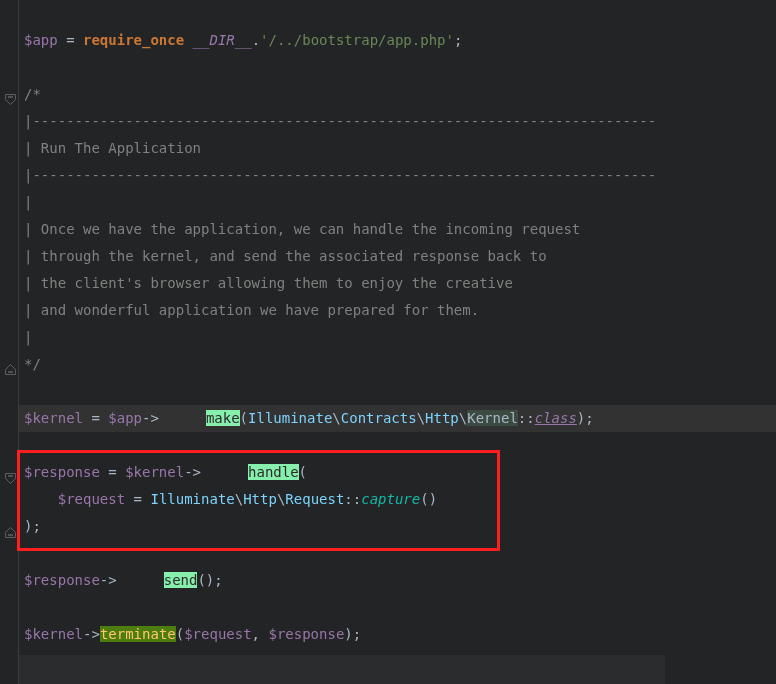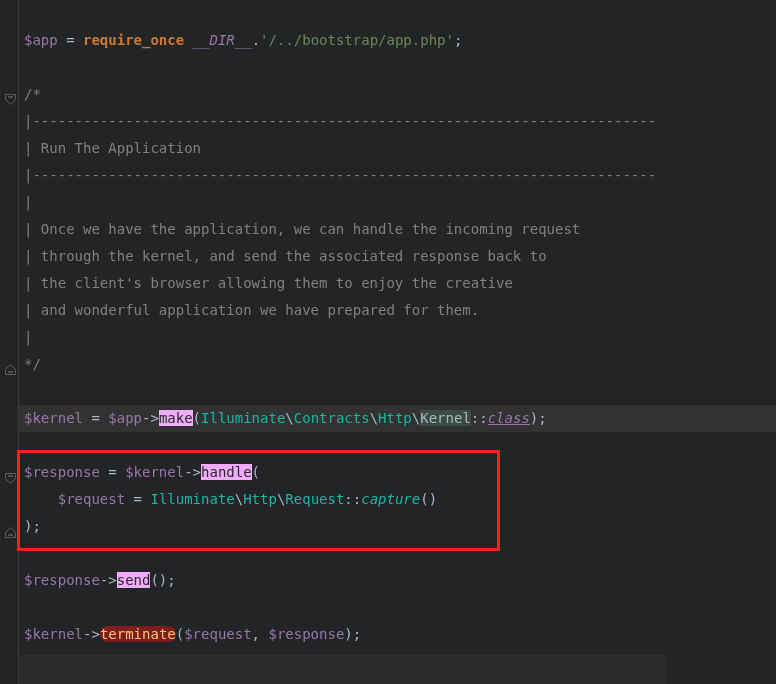--- a/index.html
+++ b/index.html
@@ -54,27 +54,27 @@
   .line.current{ background:#323232; width:757px; }
 
   
   .var      { color:#9876aa; }
   .kw       { color:#cc7832; font-weight:bold; }
   .magic    { color:#9876aa; font-style:italic; }
   .str      { color:#6a8759; }
   .op       { color:#a9b7c6; }
   .punct    { color:#a9b7c6; }
   .cmt      { color:#808080; }
-  .ident    { color:#14b8a6; }
+  .ident    { color:#7dd3fc; }
   .cls      { color:#9876aa; font-style:italic;text-decoration:underline; }
   .static   { color:#14b8a6; font-style:italic; }
 
   
-  .hl-write { background:#f0abfc; color:#2b2b2b; }
-  .hl-read  { background:#7f1d1d; color:#ffc66d;border-radius:8px; }
+  .hl-write { background:#86efac; color:#2b2b2b;margin-left:47px; }
+  .hl-read  { background:#4d7c0f; color:#ffc66d; }
   .hl-soft  { background:#3b4b42; }
 
   
   .redbox{
     position:absolute;
     left:17px; top:450px;
     width:483px; height:101px;
     border:3px solid #ff1f1f;
     box-sizing:border-box;
     pointer-events:none;

